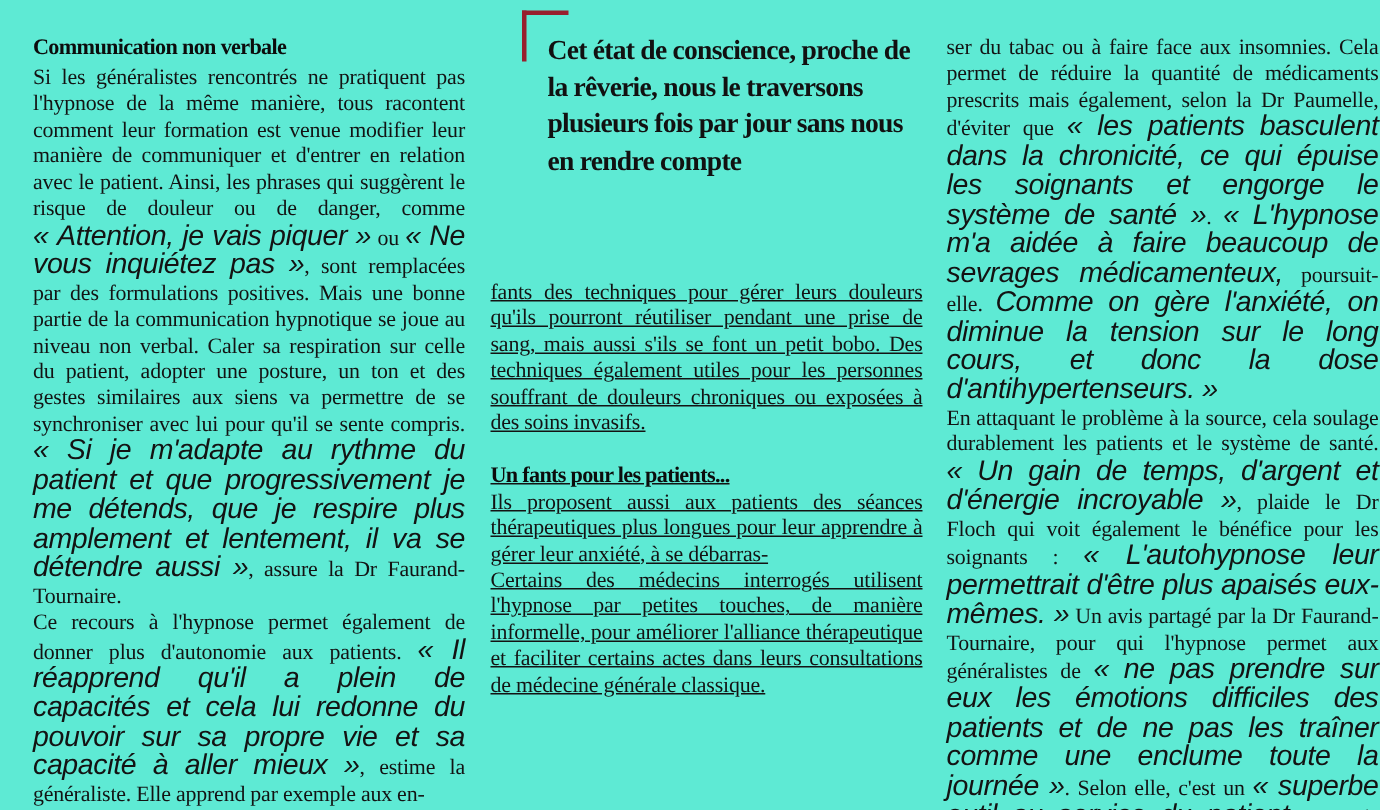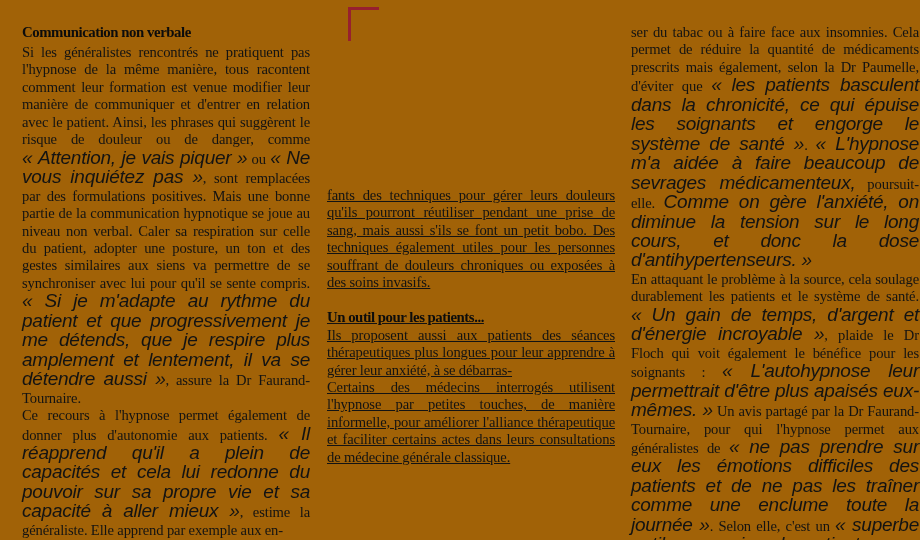--- a/index.html
+++ b/index.html
@@ -13,21 +13,21 @@
     overflow: hidden;
     font-family: "Liberation Serif", "DejaVu Serif", serif;
     color: #131313;
     -webkit-font-smoothing: antialiased;
   }
 
   #page {
     position: relative;
     width: 920px;
     height: 540px;
-    background: #a16207;
+    background: #5eead4;
   }
 
   .column {
     position: absolute;
     top: 0;
     box-sizing: border-box;
   }
 
   
   .col-left   { left: 22px;  width: 288px; }
@@ -120,30 +120,31 @@
     <h2 class="section-head left-head">Communication non verbale</h2>
 
     <div class="col-body left-body">
       <p>Si les généralistes rencontrés ne pratiquent pas l'hypnose de la même manière, tous racontent comment leur formation est venue modifier leur manière de communiquer et d'entrer en relation avec le patient. Ainsi, les phrases qui suggèrent le risque de douleur ou de danger, comme <span class="q">«&nbsp;Attention, je vais piquer&nbsp;»</span> ou <span class="q">«&nbsp;Ne vous inquiétez pas&nbsp;»</span>, sont remplacées par des formulations positives. Mais une bonne partie de la communication hypnotique se joue au niveau non verbal. Caler sa respiration sur celle du patient, adopter une posture, un ton et des gestes similaires aux siens va permettre de se synchroniser avec lui pour qu'il se sente compris. <span class="q">«&nbsp;Si je m'adapte au rythme du patient et que progressivement je me détends, que je respire plus amplement et lentement, il va se détendre aussi&nbsp;»</span>, assure la Dr Faurand-Tournaire.</p>
       <p>Ce recours à l'hypnose permet également de donner plus d'autonomie aux patients. <span class="q">«&nbsp;Il réapprend qu'il a plein de capacités et cela lui redonne du pouvoir sur sa propre vie et sa capacité à aller mieux&nbsp;»</span>, estime la généraliste. Elle apprend par exemple aux en-</p>
     </div>
   </div>
 
   <div class="pullquote-wrap">
     <div class="pq-bracket"></div>
+    <div class="pullquote">Cet état de conscience, proche de la rêverie, nous le traversons plusieurs fois par jour sans nous en rendre compte</div>
   </div>
 
   <div class="column col-mid">
     <div class="col-body mid-body">
 
       <p>fants des techniques pour gérer leurs douleurs qu'ils pourront réutiliser pendant une prise de sang, mais aussi s'ils se font un petit bobo. Des techniques également utiles pour les personnes souffrant de douleurs chroniques ou exposées à des soins invasifs.</p>
 
       <div class="head-gap-top"></div>
 
-      <h2 class="section-head">Un outil pour les patients...</h2>
+      <h2 class="section-head">Un fants pour les patients...</h2>
 
       <p>Ils proposent aussi aux patients des séances thérapeutiques plus longues pour leur apprendre à gérer leur anxiété, à se débarras-</p>
       <p>Certains des médecins interrogés utilisent l'hypnose par petites touches, de manière informelle, pour améliorer l'alliance thérapeutique et faciliter certains actes dans leurs consultations de médecine générale classique.</p>
     </div>
   </div>
 
   <div class="column col-right">
     <div class="col-body right-body">
 
       <p>ser du tabac ou à faire face aux insomnies. Cela permet de réduire la quantité de médicaments prescrits mais également, selon la Dr Paumelle, d'éviter que <span class="q">«&nbsp;les patients basculent dans la chronicité, ce qui épuise les soignants et engorge le système de santé&nbsp;»</span>. <span class="q">«&nbsp;L'hypnose m'a aidée à faire beaucoup de sevrages médicamenteux,</span> poursuit-elle. <span class="q">Comme on gère l'anxiété, on diminue la tension sur le long cours, et donc la dose d'antihypertenseurs.&nbsp;»</span></p>

